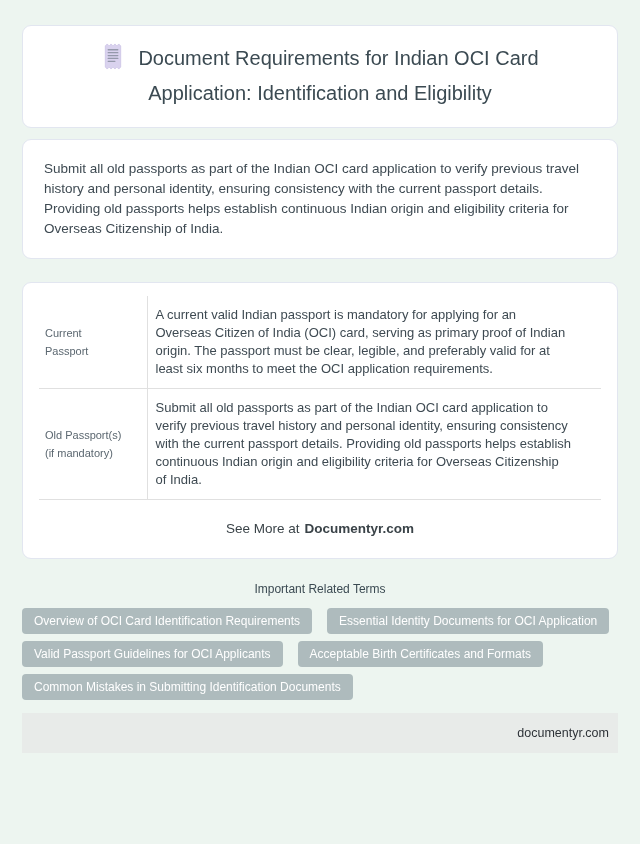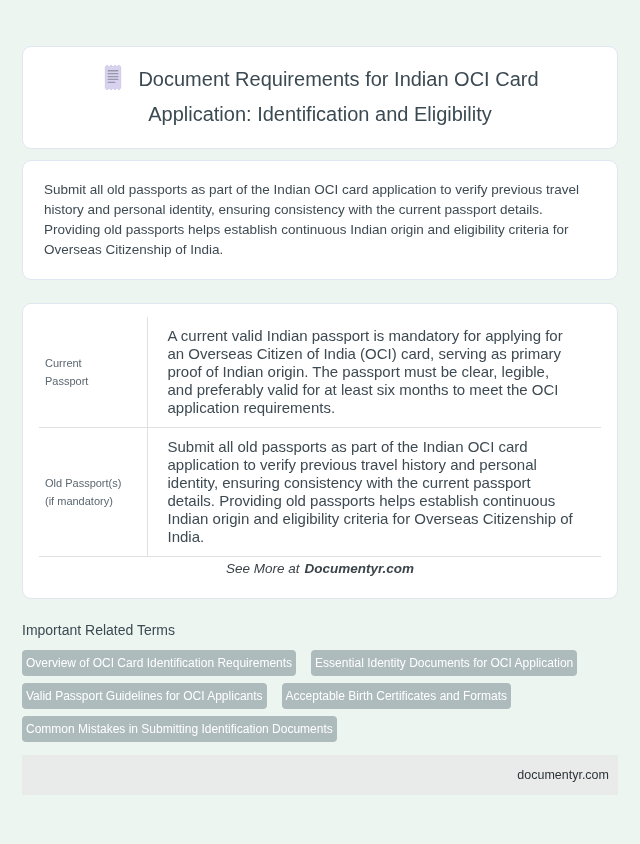--- a/index.html
+++ b/index.html
@@ -22,21 +22,21 @@
     font-family:"Liberation Sans",sans-serif;
     color:var(--body-text);
   }
   .page{padding:25px 22px 0;}
   .card{
     background:#ffffff;
     border:1px solid var(--card-border);
     border-radius:9px;
   }
   
-  .header-card{padding:17px 26px 19px;text-align:center;margin-top:21px;}
+  .header-card{padding:17px 26px 19px;text-align:center;}
   .header-card h1{
     margin:0;font-size:20px;line-height:30px;font-weight:500;
     color:var(--title-text);
   }
   .doc-icon{display:inline-block;vertical-align:-5px;margin-right:13px;}
   .doc-icon svg{width:24px;height:27px;display:inline-block;}
   
   .intro-card{margin-top:11px;padding:19px 21px;}
   .intro-card p{margin:0;font-size:13.5px;line-height:20px;color:var(--body-text);}
   
@@ -47,44 +47,44 @@
     vertical-align:middle;
   }
   td.term{
     width:108px;
     padding:10px 20px 10px 6px;
     font-size:11px;line-height:18px;
     color:var(--term-text);
     border-right:1px solid var(--table-border);
   }
   td.desc{
-    padding:10px 28px 10px 20px;
-    font-size:15px;line-height:18px;
+    padding:10px 28px 10px 8px;
+    font-size:13px;line-height:18px;
     color:var(--body-text);
   }
   .see-more{
-    margin:4px 0 0;text-align:center;
-    font-style:italic;font-size:13.5px;color:#3a4348;
+    margin:21px 0 0;text-align:center;
+    font-size:13.5px;color:#3a4348;
   }
   .see-more-brand{font-weight:bold;margin-left:5px;}
   
   .related-heading{
-    margin:23px 0 0;text-align:left;
-    font-size:14px;font-weight:400;color:var(--title-text);
+    margin:23px 0 0;text-align:center;
+    font-size:12px;font-weight:400;color:var(--title-text);
   }
   .pills{
     margin-top:12px;
     display:flex;flex-wrap:wrap;
     gap:7px 15px;
   }
   .pill{
     background:var(--pill-background);
     color:var(--pill-text);
     font-size:12px;line-height:16px;
-    padding:5px 4px;border-radius:4px;
+    padding:5px 12px;border-radius:4px;
     white-space:nowrap;cursor:pointer;
   }
   
   .footer-bar{
     margin-top:13px;height:40px;
     background:var(--footer-background);
     display:flex;align-items:center;justify-content:flex-end;
     padding:0 9px;
     font-size:12.5px;color:var(--footer-text);
   }

